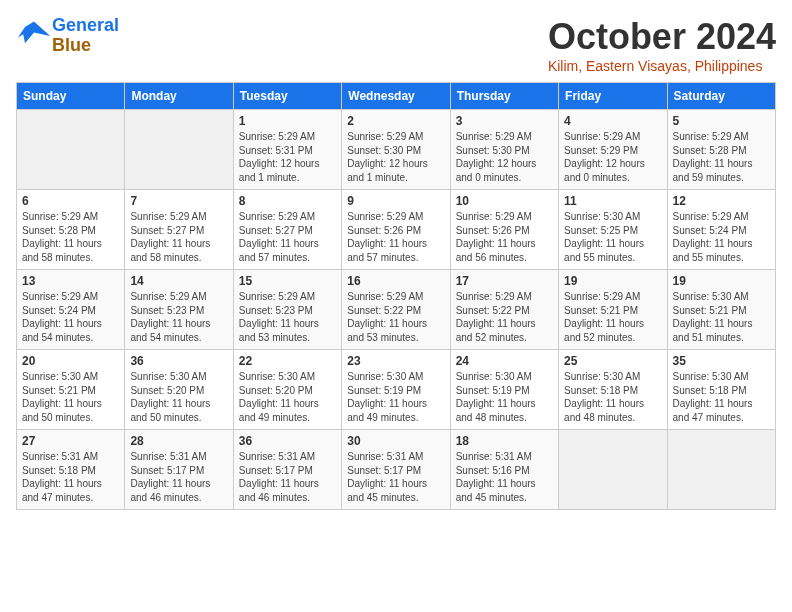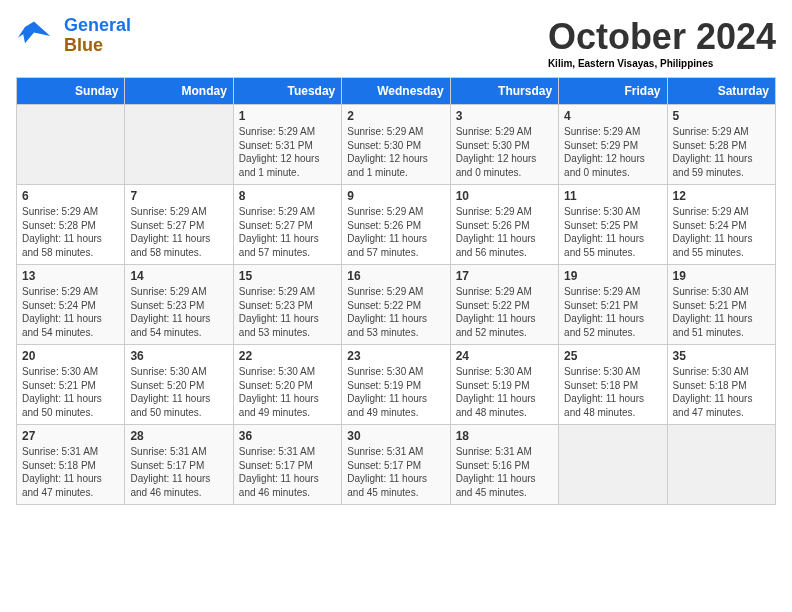--- a/index.html
+++ b/index.html
@@ -12,21 +12,21 @@
     }
     .header {
       display: flex;
       justify-content: space-between;
       align-items: flex-start;
       margin-bottom: 8px;
     }
     .logo {
       display: flex;
       align-items: center;
-      gap: 12px;
+      gap: 0;
     }
     .logo-text {
       font-size: 18px;
       font-weight: bold;
       color: #333;
       line-height: 1.1;
     }
     .logo-text span {
       color: #1a73e8;
     }
@@ -36,33 +36,32 @@
     }
     .title-area {
       text-align: left;
     }
     .month-title {
       font-size: 36px;
       font-weight: bold;
       color: #333;
     }
     .subtitle {
-      font-size: 10px;
-      color: #000000;
-      font-weight: bold;
+      font-size: 14px;
+      color: #c2410c;
     }
     table {
       width: 100%;
       border-collapse: collapse;
       font-size: 11px;
     }
     thead tr th {
       background-color: #1a73e8;
       color: #fff;
-      text-align: right;
+      text-align: left;
       padding: 6px 6px;
       font-size: 12px;
       font-weight: bold;
       border: 1px solid #ccc;
     }
     tbody tr td {
       border: 1px solid #ccc;
       vertical-align: top;
       padding: 4px 5px;
       width: calc(100% / 7);

